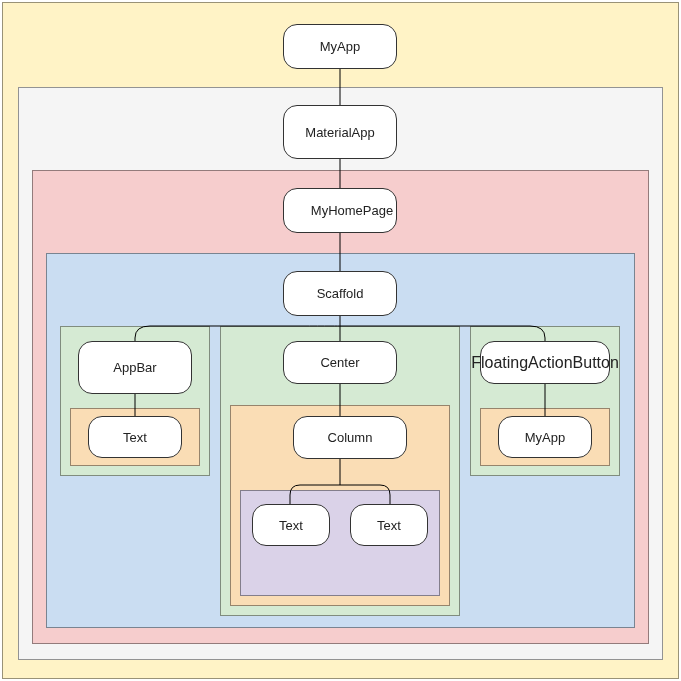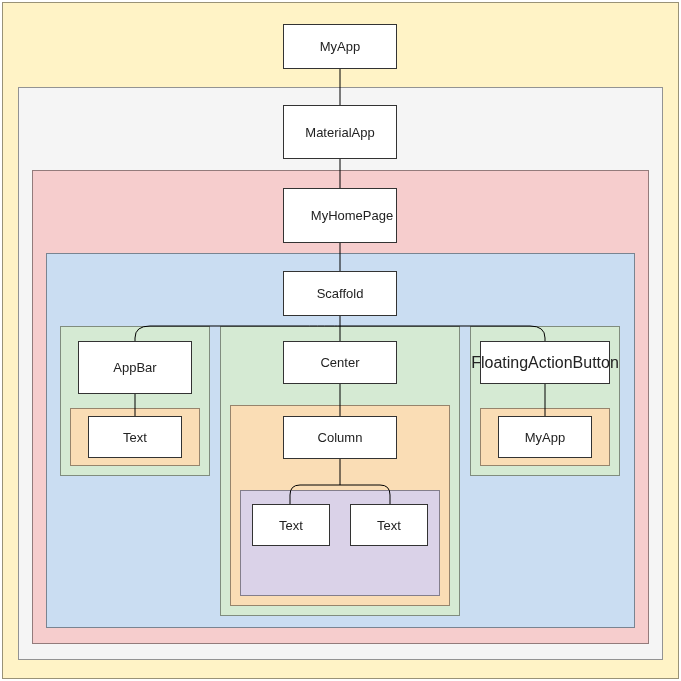--- a/index.html
+++ b/index.html
@@ -15,21 +15,21 @@
   .box {
     position: absolute;
     box-sizing: border-box;
   }
   .region {
     border: 1px solid rgba(0,0,0,0.4);
   }
   .node {
     background: #fff;
     border: 1px solid #333;
-    border-radius: 0;
+    border-radius: 14px;
     display: flex;
     align-items: center;
     justify-content: center;
     text-align: center;
     z-index: 10;
   }
   svg.connectors {
     position: absolute;
     left: 0; top: 0;
     width: 681px;
@@ -92,21 +92,21 @@
 </svg>
 
 <div class="box node" style="left:283px; top:24px; width:114px; height:45px;">
   <span>MyApp</span>
 </div>
 
 <div class="box node" style="left:283px; top:105px; width:114px; height:54px;">
   <span>MaterialApp</span>
 </div>
 
-<div class="box node" style="left:283px; top:188px; width:114px; height:55px;padding-left:24px;">
+<div class="box node" style="left:283px; top:188px; width:114px; height:45px;padding-left:24px;">
   <span>MyHomePage</span>
 </div>
 
 <div class="box node" style="left:283px; top:271px; width:114px; height:45px;justify-content:center;">
   <span>Scaffold</span>
 </div>
 
 <div class="box node" style="left:78px; top:341px; width:114px; height:53px;">
   <span>AppBar</span>
 </div>
@@ -116,21 +116,21 @@
 </div>
 
 <div class="box node" style="left:480px; top:341px; width:130px; height:43px; font-size:16px;">
   <span>FloatingActionButton</span>
 </div>
 
 <div class="box node" style="left:88px; top:416px; width:94px; height:42px;">
   <span>Text</span>
 </div>
 
-<div class="box node" style="left:283px; top:416px; width:114px; height:43px;">
+<div class="box node" style="left:293px; top:416px; width:114px; height:43px;">
   <span>Column</span>
 </div>
 
 <div class="box node" style="left:498px; top:416px; width:94px; height:42px;">
   <span>MyApp</span>
 </div>
 
 <div class="box node" style="left:252px; top:504px; width:78px; height:42px;">
   <span>Text</span>
 </div>

